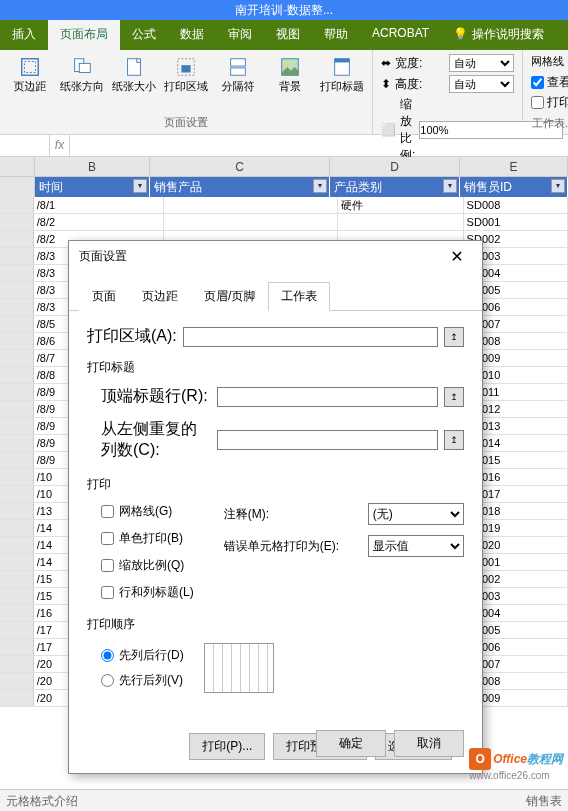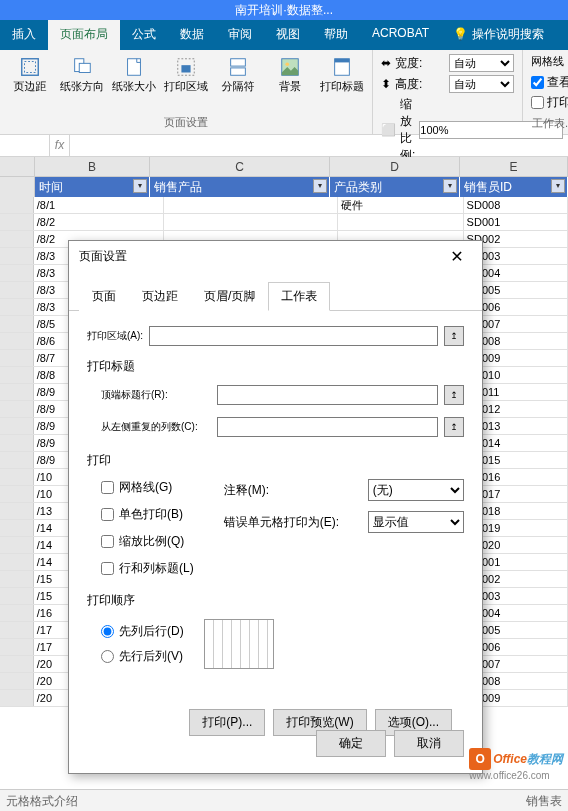--- a/index.html
+++ b/index.html
@@ -1,18 +1,18 @@
 <!DOCTYPE html>
 <html><head>
 <meta charset="utf-8">
 <style>
 *{box-sizing:border-box;margin:0;padding:0;font-family:'Microsoft YaHei',SimSun,Arial,sans-serif;font-size:12px}
 body{background:#fff;width:568px;height:811px;overflow:hidden;position:relative}
 .titlebar{background:#3b82f6;height:20px;color:#fff;text-align:center;line-height:20px;position:relative}
-.ribbon-tabs{background:#0369a1;height:30px;display:flex;color:#fff}
+.ribbon-tabs{background:#4d7c0f;height:30px;display:flex;color:#fff}
 .rtab{padding:6px 12px;cursor:pointer;border-bottom:2px solid transparent}
 .rtab.active{background:#f3f3f3;color:#217346}
 .ribbon-panel{background:#f3f3f3;height:85px;display:flex;border-bottom:1px solid #d4d4d4;position:relative}
 .rgroup{display:flex;flex-direction:column;padding:4px 6px;border-right:1px solid #d4d4d4}
 .rbtns{display:flex;gap:4px;flex:1}
 .rbtn{display:flex;flex-direction:column;align-items:center;justify-content:flex-start;width:48px;padding:2px;cursor:pointer}
 .rbtn .ico{width:22px;height:22px;margin-bottom:2px}
 .rbtn span{font-size:11px;text-align:center;line-height:13px}
 .grplbl{text-align:center;font-size:11px;color:#666;padding-top:2px}
 .sizegrp{padding:4px 8px;border-right:1px solid #d4d4d4;display:flex;flex-direction:column;gap:3px;min-width:150px}
@@ -39,21 +39,21 @@
 .dcell.b{width:135px}.dcell.c{width:180px}.dcell.d{width:130px}.dcell.e{width:108px}
 
 .dialog{position:absolute;left:68px;top:240px;width:415px;height:534px;background:#fff;border:1px solid #888;box-shadow:3px 3px 10px rgba(0,0,0,.3);z-index:100}
 .dlgtitle{height:30px;display:flex;align-items:center;padding:0 10px;justify-content:space-between}
 .dlgtitle .close{font-size:16px;cursor:pointer;width:30px;text-align:center}
 .dlgtabs{display:flex;padding:10px 10px 0;border-bottom:1px solid #ccc;gap:0}
 .dtab{padding:5px 12px;border:1px solid transparent;cursor:pointer;position:relative;top:1px;background:#fff}
 .dtab.active{border:1px solid #ccc;border-bottom:1px solid #fff}
 .dlgbody{padding:15px 18px}
 .fldrow{display:flex;align-items:center;margin-bottom:12px;gap:6px}
-.fldrow label{font-size:10px}
+.fldrow label{font-size:16px}
 .fldrow input[type=text]{flex:1;height:20px;border:1px solid #7a7a7a;padding:0 3px}
 .refbtn{width:20px;height:20px;border:1px solid #7a7a7a;background:#e1e1e1;display:flex;align-items:center;justify-content:center;font-size:9px;cursor:pointer}
 .section{margin-bottom:15px}
 .sectlbl{margin-bottom:10px}
 .indent{padding-left:14px}
 .chkrow{display:flex;gap:30px;margin-bottom:0}
 .chkcol{display:flex;flex-direction:column;gap:10px}
 .chkcol label{display:flex;align-items:center;gap:5px}
 .selrow{display:flex;align-items:center;gap:24px;margin-bottom:10px}
 .selrow label{width:120px}

